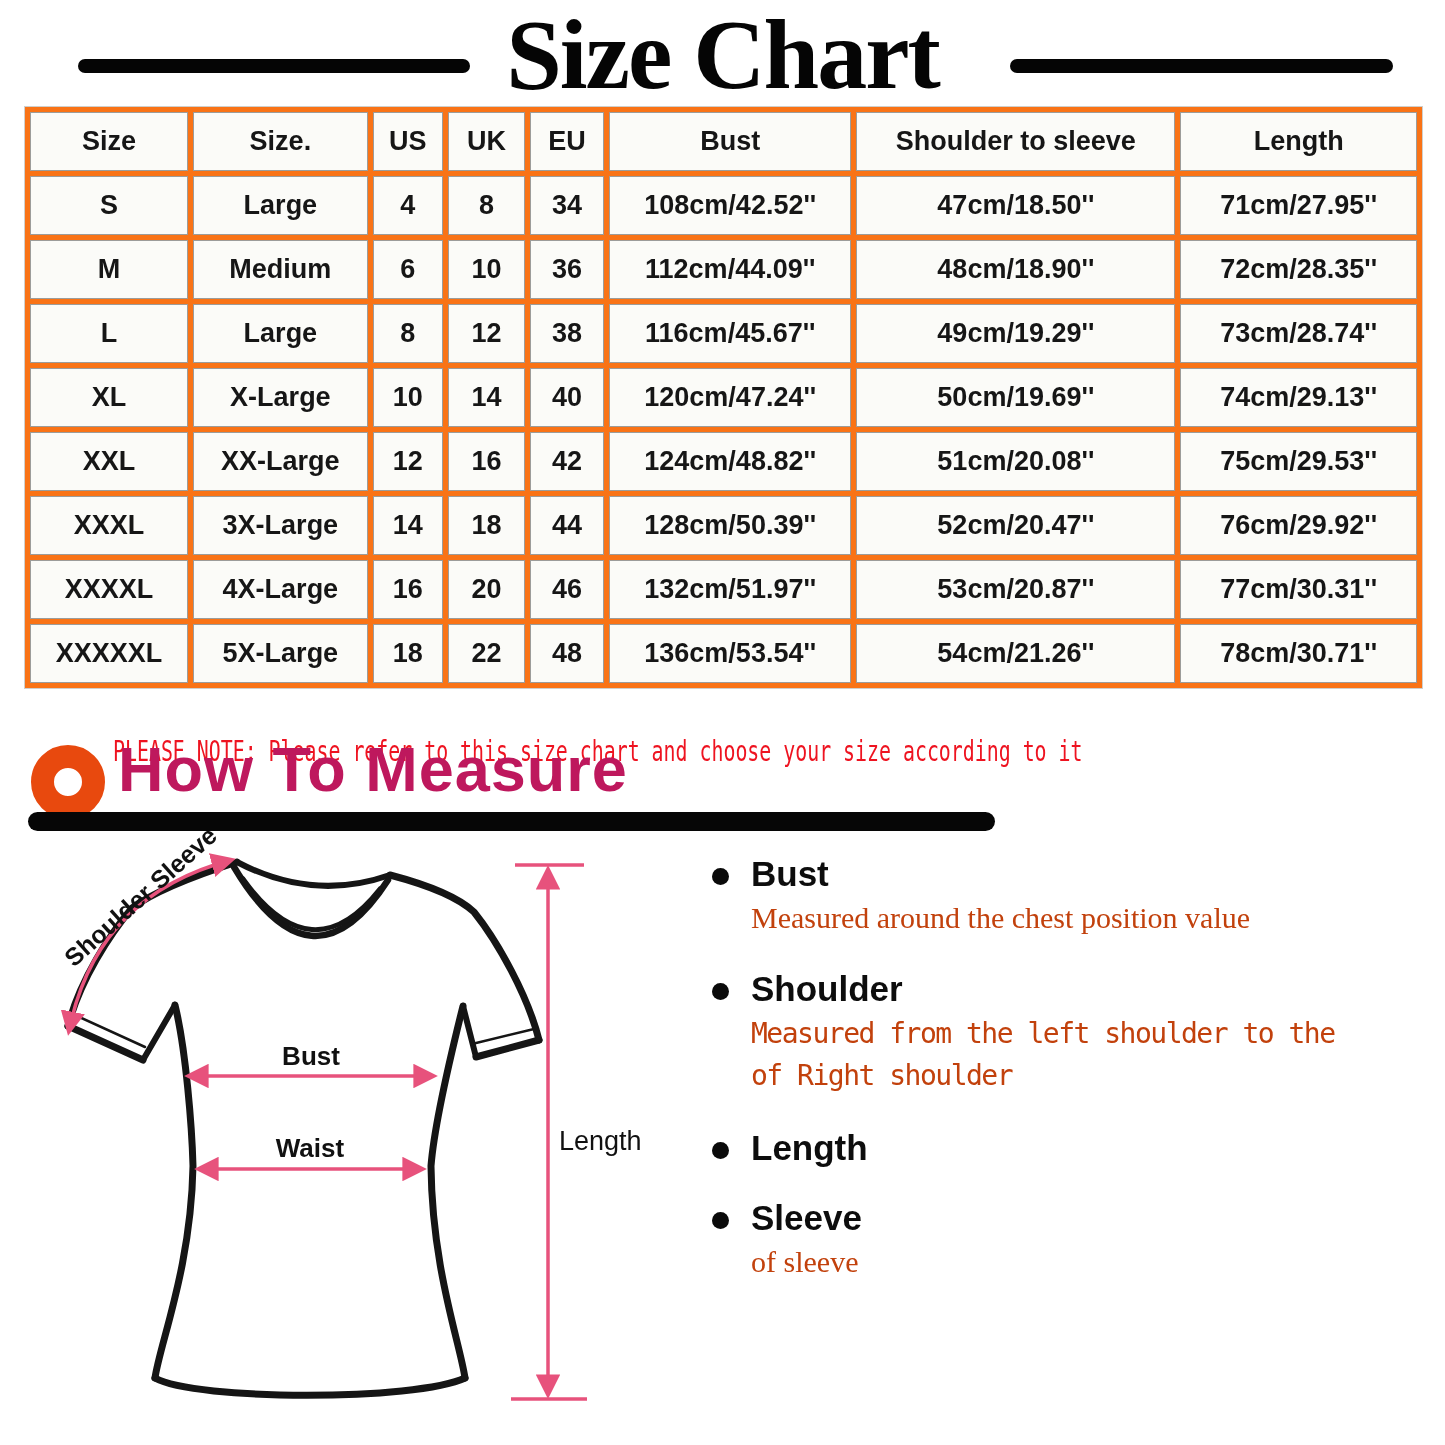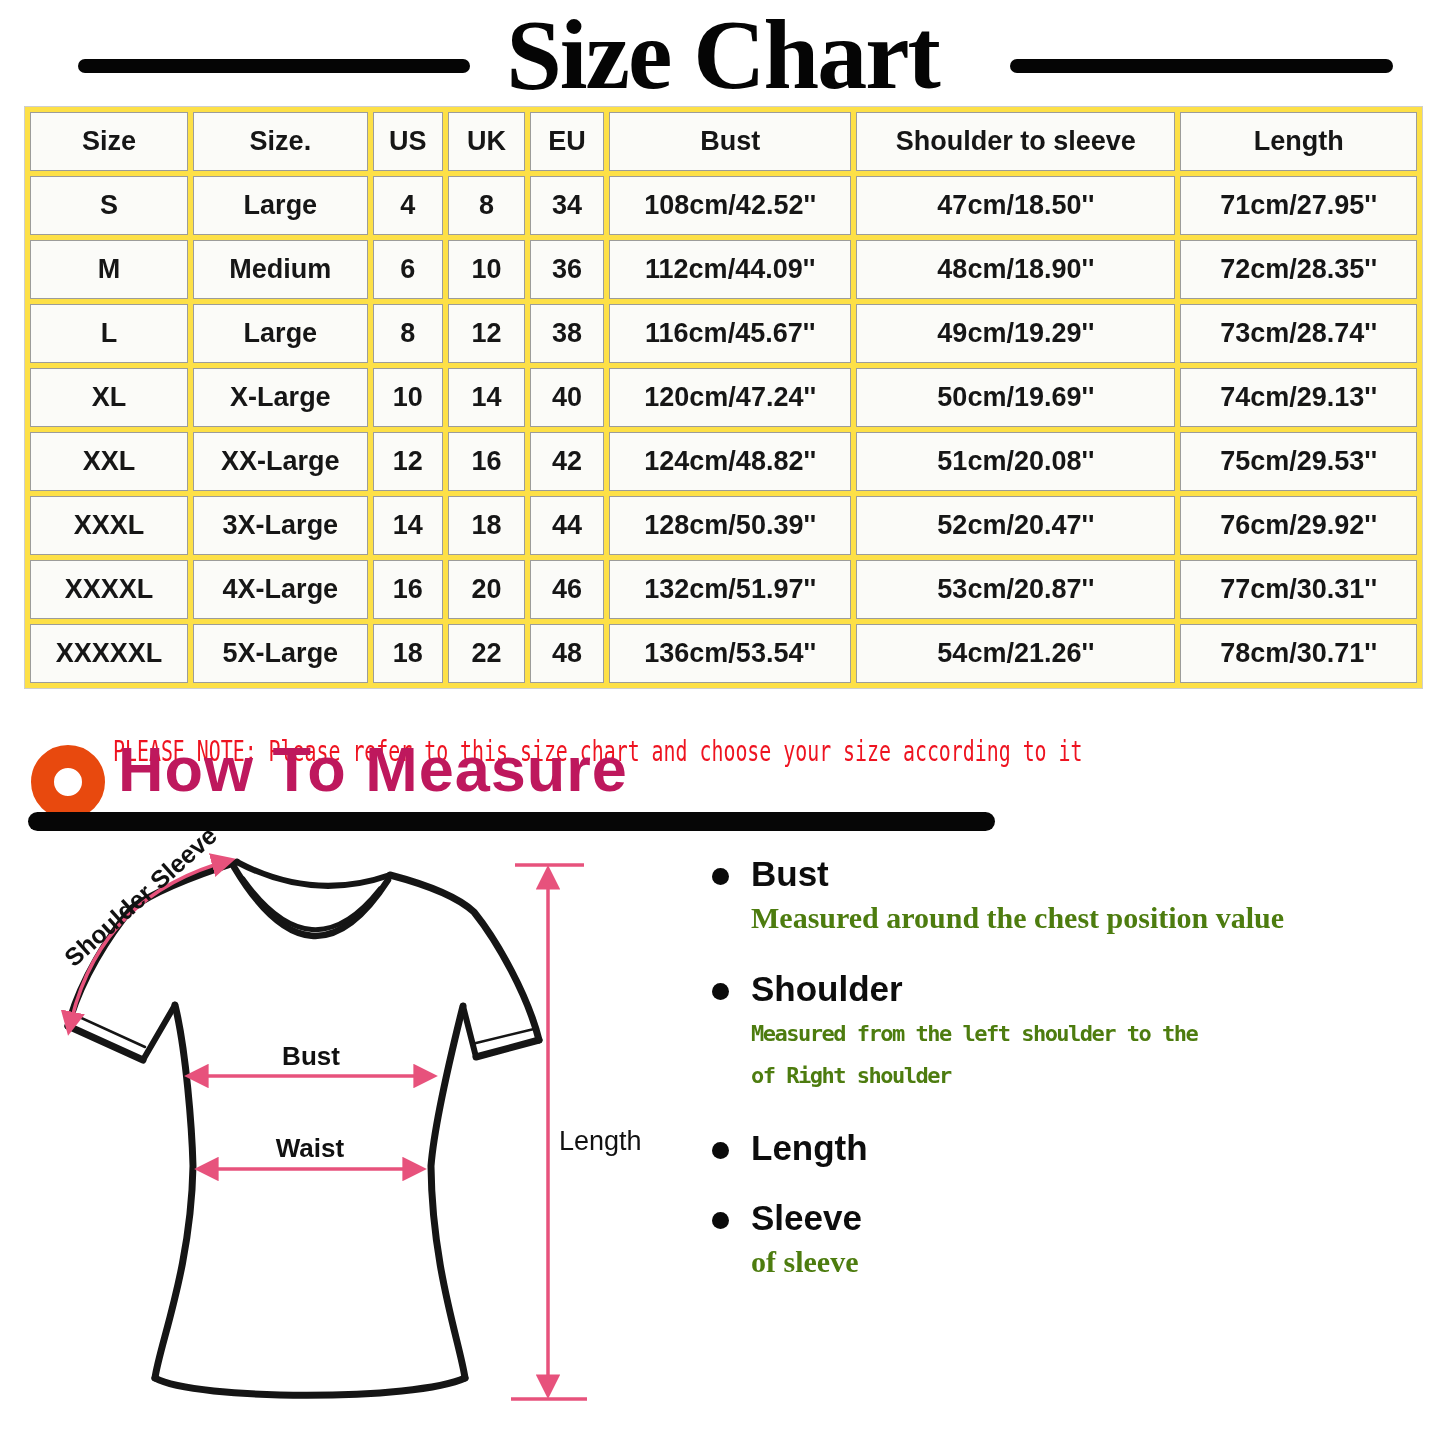--- a/index.html
+++ b/index.html
@@ -20,21 +20,21 @@
     position:absolute;left:0;top:-4px;width:100%;height:110px;line-height:110px;
     text-align:center;font-family:"Liberation Serif",serif;font-weight:bold;
     font-size:100px;letter-spacing:-2px;color:#050505;
   }
   .title-bar{position:absolute;top:55px;height:14px;background:#050505;border-radius:8px;}
   .title-bar.left{left:78px;width:392px;}
   .title-bar.right{left:1010px;width:383px;}
   
   .size-table-wrap{
     position:absolute;left:24px;top:106px;width:1397px;
-    border:1px solid #cfcfcc;background:#fde047;
+    border:1px solid #cfcfcc;background:#f97316;
   }
   table.size-table{width:100%;border-collapse:separate;border-spacing:5px;}
   .size-table th,.size-table td{
     border:1px solid #9c9c9a;background:#fbfbf8;height:57px;padding:0 4px;
     text-align:center;vertical-align:middle;font-weight:bold;font-size:27px;color:#161616;
   }
   
   .note{
     position:absolute;left:113px;top:735px;white-space:nowrap;
     font-family:"DejaVu Sans Mono",monospace;font-size:28px;color:var(--note-red);
@@ -53,22 +53,22 @@
     position:absolute;left:28px;top:812px;width:967px;height:19px;
     background:#060606;border-radius:10px;
   }
   
   .measure-list{position:absolute;left:712px;top:855px;width:720px;display:flex;flex-direction:column;}
   .m-item{margin-bottom:32px;}
   .m-head{display:flex;align-items:center;}
   .m-dot{width:17px;height:17px;border-radius:50%;background:var(--ink-black);flex:0 0 auto;margin-top:4px;}
   .m-label{font-size:35px;line-height:38px;font-weight:bold;color:#0d0d0d;margin-left:22px;}
   .m-lines{margin:5px 0 0 39px;}
-  .m-line{font-family:"Liberation Serif",serif;font-size:30px;line-height:40px;color:#4d7c0f;font-weight:bold;}
-  .m-item.mono .m-line{font-family:"DejaVu Sans Mono",monospace;font-size:22px;line-height:42px;letter-spacing:-1.5px;}
+  .m-line{font-family:"Liberation Serif",serif;font-size:30px;line-height:40px;color:#c2410c;}
+  .m-item.mono .m-line{font-family:"DejaVu Sans Mono",monospace;font-size:28px;line-height:42px;letter-spacing:-1.5px;}
   
   .shirt-svg{position:absolute;left:28px;top:838px;overflow:visible;}
   .shirt-stroke{stroke:#151515;fill:none;stroke-linecap:round;stroke-linejoin:round;}
   .pink-stroke{stroke:var(--arrow-pink);fill:none;stroke-width:3.5;}
   .arrowhead{fill:var(--arrow-pink);}
   .svg-label{fill:#111;font-family:"Liberation Sans",sans-serif;}
 </style>
 </head>
 <body>
 

